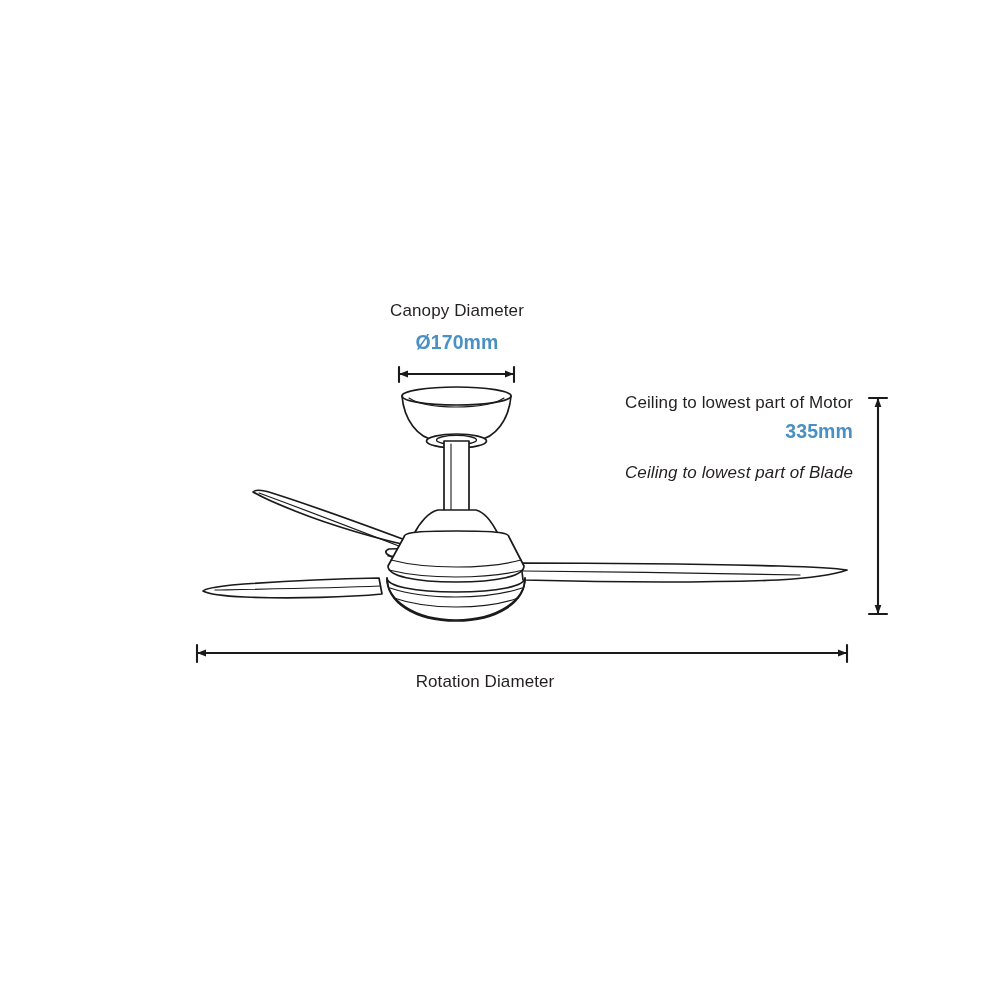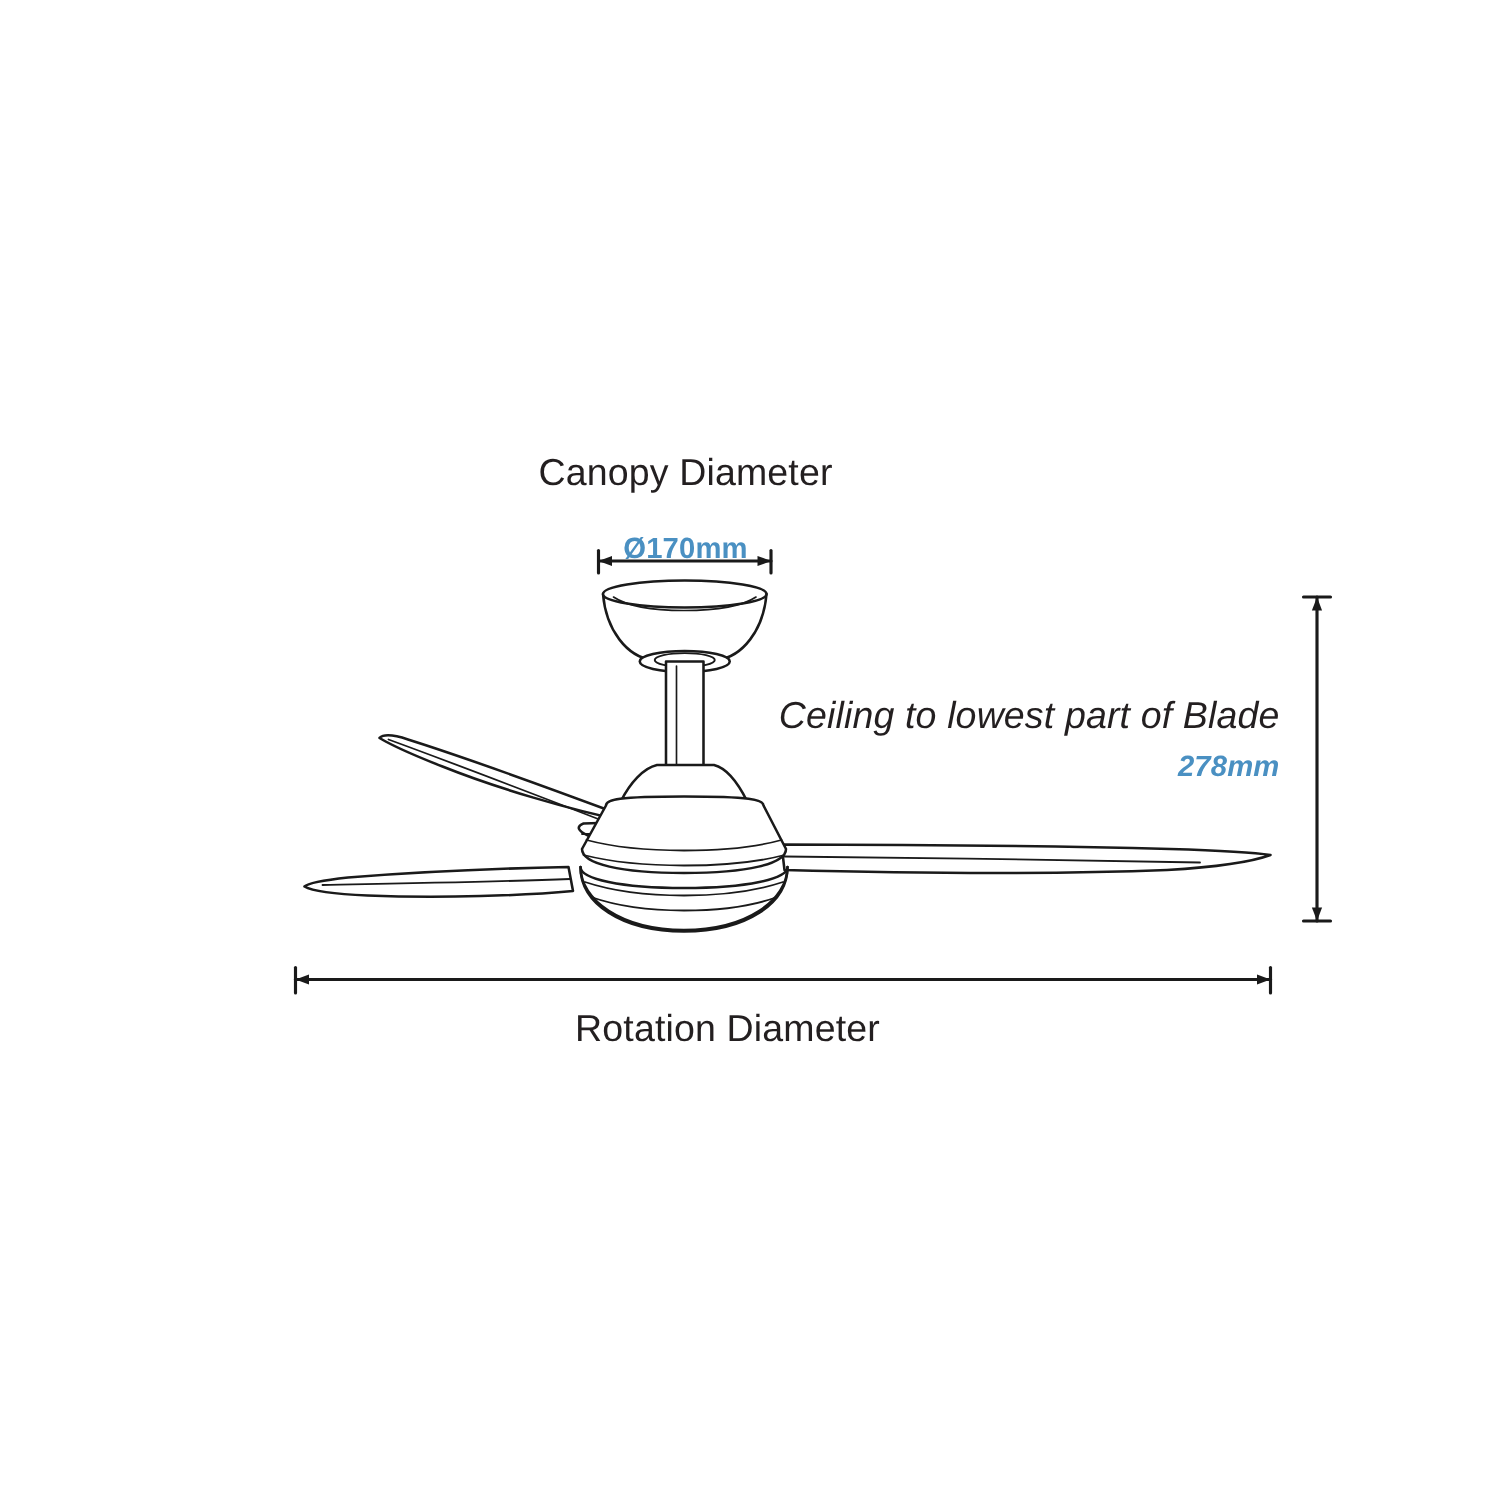--- a/index.html
+++ b/index.html
@@ -28,42 +28,42 @@
     width: 1000px;
     height: 1000px;
   }
 
   
   .anno {
     position: absolute;
     white-space: nowrap;
   }
   .anno-title {
-    font-size: 25px;
+    font-size: 17px;
     font-weight: 400;
     color: #231f20;
     letter-spacing: 0.1px;
     line-height: 1.25;
   }
   .anno-value {
     font-size: 19.5px;
     font-weight: 700;
     color: #4a90c2;
     letter-spacing: 0.1px;
     line-height: 1.25;
   }
 
   
   #canopy-block {
     left: 338px;
     top: 300px;
     width: 238px;
     text-align: center;
   }
-  #canopy-block .anno-value { margin-top: 23px; }
+  #canopy-block .anno-value { margin-top: 9px; }
 
   
   #motor-block {
     left: 493px;
     top: 392px;
     width: 360px;
     text-align: right;
   }
   #motor-block .anno-value { margin-top: 6px; }
 
@@ -206,23 +206,26 @@
       </g>
 
     </g>
   </svg>
 
   <div class="anno" id="canopy-block">
     <div class="anno-title">Canopy Diameter</div>
     <div class="anno-value">Ø170mm</div>
   </div>
 
+  <div class="anno" id="motor-block">
+    <div class="anno-title">Ceiling to lowest part of Motor</div>
+    <div class="anno-value">335mm</div>
+  </div>
 
   <div class="anno" id="blade-block">
     <div class="anno-title">Ceiling to lowest part of Blade</div>
-    <div class="anno-value">278mm</div>
   </div>
 
   <div class="anno" id="rotation-block">
     <div class="anno-title">Rotation Diameter</div>
   </div>
 
 </div>
 
 </body></html>

